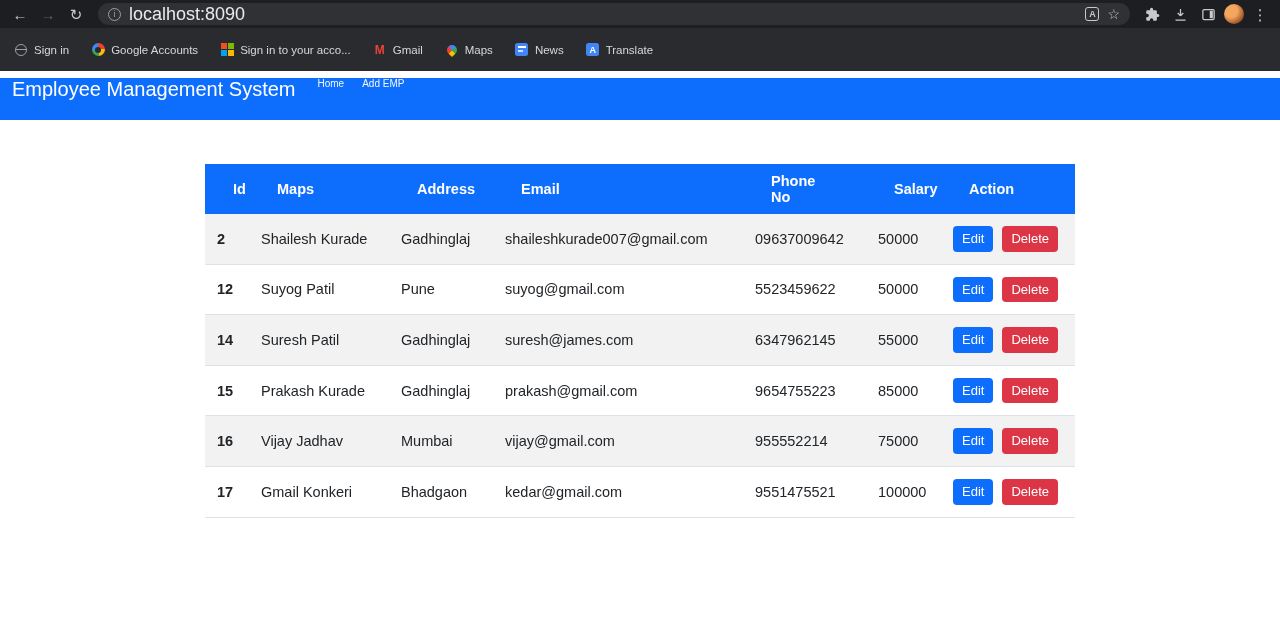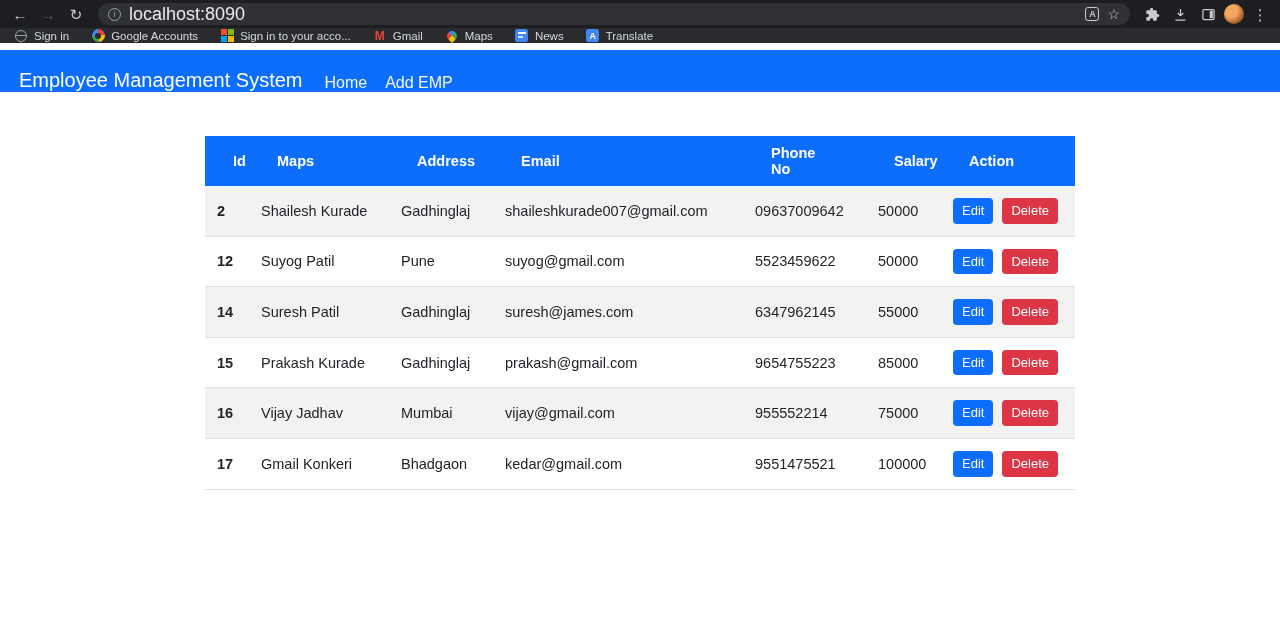--- a/index.html
+++ b/index.html
@@ -45,21 +45,21 @@
     display:flex;align-items:center;justify-content:center;flex:0 0 auto;cursor:pointer;
   }
   .star{font-size:14px;cursor:pointer;color:var(--chrome-fg);flex:0 0 auto;}
   .avatar{
     width:20px;height:20px;border-radius:50%;flex:0 0 auto;cursor:pointer;
     background:radial-gradient(circle at 35% 35%, #f2a65e 0 35%, #a55a2a 70%, #5d3015 100%);
   }
 
   
   .bookmarks{
-    height:15px;background:var(--bookmarks-bg);
+    height:43px;background:var(--bookmarks-bg);
     display:flex;align-items:center;gap:22px;padding:0 14px;
   }
   .bookmark{display:flex;align-items:center;gap:6px;cursor:pointer;}
   .bookmark-label{font-size:11.5px;color:#d6d8db;white-space:nowrap;}
   .fav{width:14px;height:14px;display:flex;align-items:center;justify-content:center;flex:0 0 auto;}
   .fav-globe{width:12px;height:12px;border-radius:50%;border:1.5px solid #9aa0a6;position:relative;}
   .fav-globe::before{content:"";position:absolute;left:0;right:0;top:4px;height:1.5px;background:#9aa0a6;}
   .fav-google{
     width:13px;height:13px;border-radius:50%;position:relative;
     background:conic-gradient(#ea4335 0 25%,#fbbc05 25% 50%,#34a853 50% 75%,#4285f4 75% 100%);
@@ -79,24 +79,24 @@
   .fav-news::after{content:"";position:absolute;left:2.5px;right:5px;top:7px;height:2px;background:#cfe0ff;}
   .fav-translate{
     width:13px;height:13px;border-radius:2.5px;background:#4285f4;color:#fff;
     font-size:9px;font-weight:bold;display:flex;align-items:center;justify-content:center;
   }
 
   
   .page{background:#fff;height:583px;padding-top:7px;}
   .site-navbar{
     background:var(--primary);height:42px;
-    display:flex;align-items:flex-end;padding:0 19px;
+    display:flex;align-items:flex-start;padding:0 12px;
   }
   .brand{color:#fff;font-size:20px;margin-right:22px;text-decoration:none;cursor:pointer;}
-  .nav-link{color:rgba(255,255,255,.95);font-size:16px;margin-right:18px;text-decoration:none;cursor:pointer;}
+  .nav-link{color:rgba(255,255,255,.95);font-size:10px;margin-right:18px;text-decoration:none;cursor:pointer;}
 
   .table-wrap{width:870px;margin:44px auto 0;}
   table{width:100%;border-collapse:collapse;table-layout:fixed;color:#212529;}
   thead th{
     background:var(--primary);color:#fff;font-weight:bold;text-align:left;
     font-size:14.5px;padding:9px 28px;
   }
   tbody th,tbody td{
     font-size:14.5px;padding:12px 12px;text-align:left;vertical-align:middle;
     border-bottom:1px solid #dee2e6;font-weight:normal;

